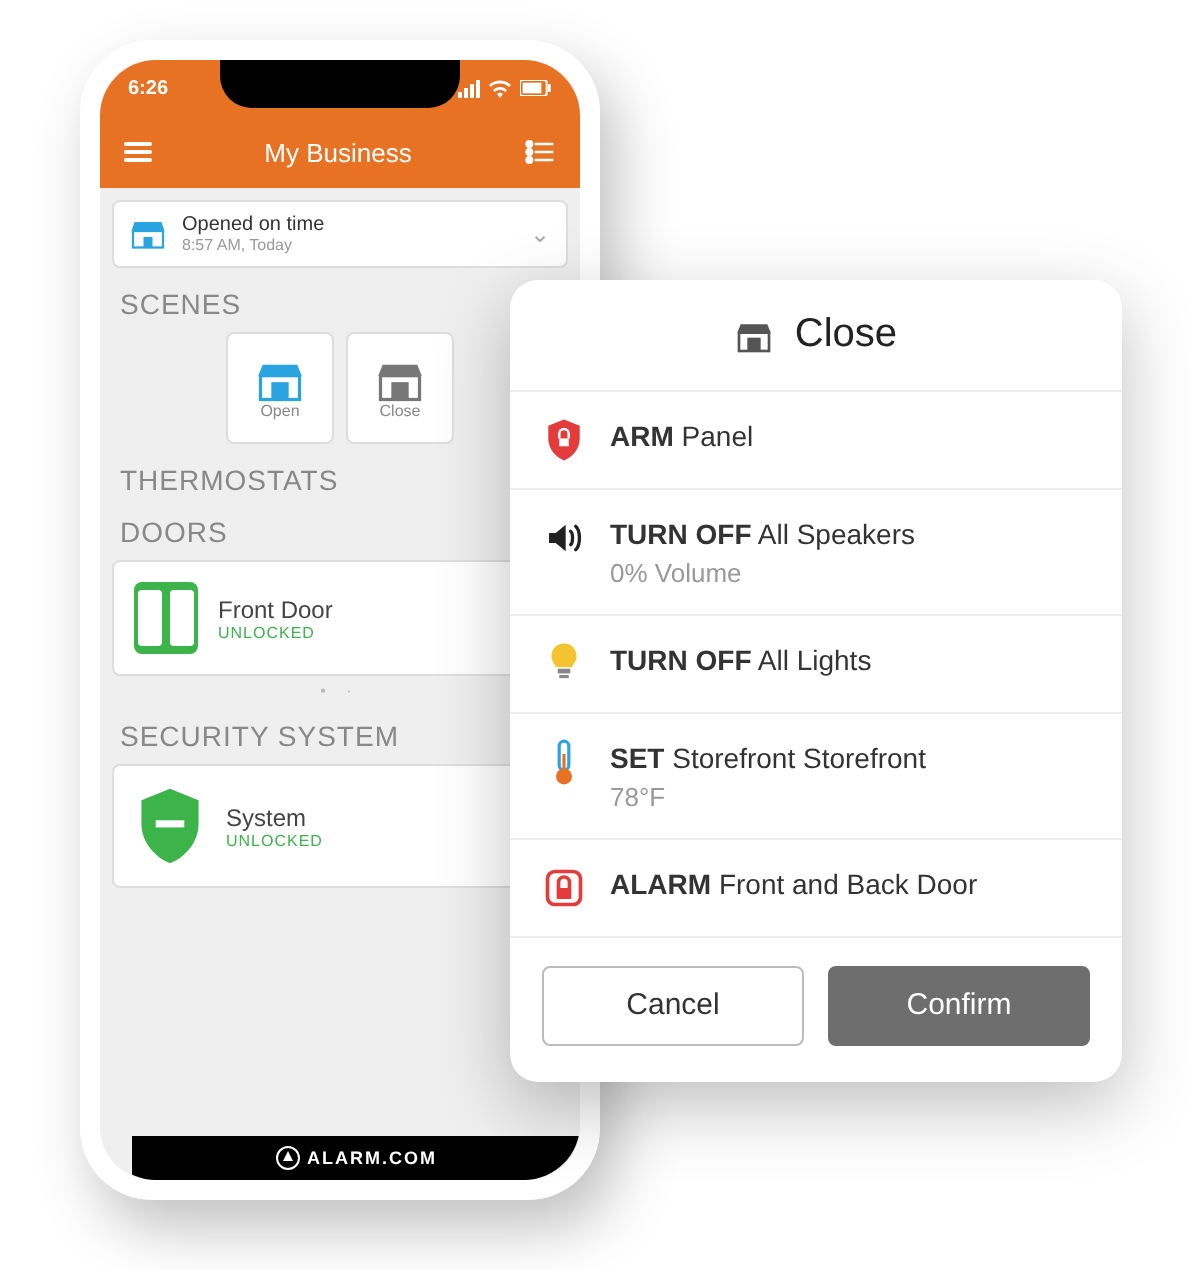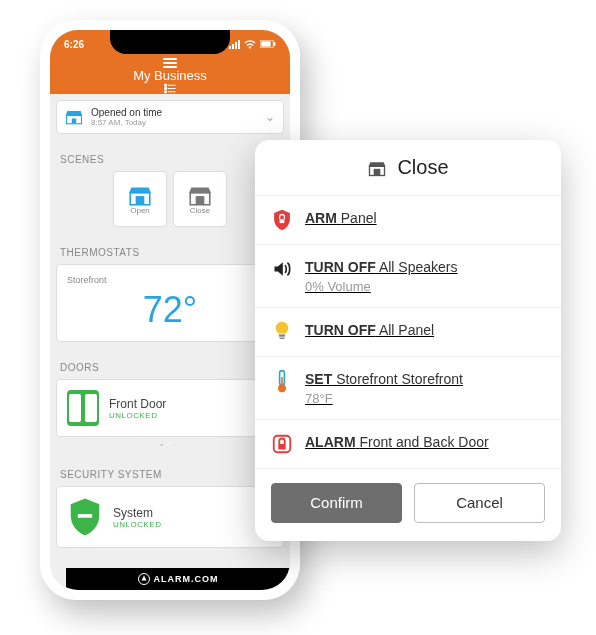--- a/index.html
+++ b/index.html
@@ -28,37 +28,37 @@
     padding:0 14px; font-size:10px; font-weight:700;
   }
   .statusbar .right { display:flex; gap:4px; align-items:center; }
   .sig { display:flex; gap:1px; align-items:flex-end; }
   .sig span { width:2px; background:#fff; }
   .sig span:nth-child(1){height:3px}.sig span:nth-child(2){height:5px}.sig span:nth-child(3){height:7px}.sig span:nth-child(4){height:9px}
 
   .appbar {
     height:36px; background:#e77224; color:#fff;
     display:flex; align-items:center; justify-content:space-between;
-    padding:0 12px; font-size:13px; font-weight:500;flex-direction:column;
+    padding:0 12px; font-size:13px; font-weight:500;
   }
   .hamburger { display:flex; flex-direction:column; gap:2px; }
   .hamburger span { width:14px; height:2px; background:#fff; border-radius:1px; }
 
   .content { padding:6px; overflow:hidden; }
 
   .alert {
     background:#fff; border:1px solid #ddd; border-radius:4px;
     display:flex; align-items:center; padding:6px 8px; gap:8px;
   }
   .store-ic { width:18px; height:16px; }
   .alert-text .t1 { font-size:10px; color:#333; }
   .alert-text .t2 { font-size:8px; color:#999; }
   .chev { margin-left:auto; color:#aaa; font-size:12px; }
 
-  .section-label { font-size:10px; letter-spacing:.5px; color:#888; margin:20px 4px 6px; }
+  .section-label { font-size:14px; letter-spacing:.5px; color:#888; margin:10px 4px 6px; }
 
   .scenes { display:flex; gap:6px; justify-content:center; }
   .scene-card {
     background:#fff; border:1px solid #ddd; border-radius:4px;
     width:54px; height:56px; display:flex; flex-direction:column;
     align-items:center; justify-content:center; gap:0;
   }
   .scene-card .lbl { font-size:8px; color:#888; }
 
   .card {
@@ -97,21 +97,21 @@
     border-radius:14px; box-shadow: 0 12px 36px rgba(0,0,0,.25);
     overflow:hidden;
   }
   .modal-header {
     display:flex; align-items:center; justify-content:center; gap:10px;
     padding:16px; font-size:20px; font-weight:500; color:#222;
     border-bottom:1px solid #eee;
   }
   .action-row {
     display:flex; align-items:flex-start; gap:12px;
-    padding:13px 16px; border-bottom:1px solid #eee;text-decoration:underline;
+    padding:13px 16px; border-bottom:1px solid #eee;
   }
   .action-row:last-of-type { border-bottom:none; }
   .action-ic { width:22px; height:22px; flex-shrink:0; display:flex; align-items:center; justify-content:center; }
   .action-text { font-size:14px; color:#333; line-height:1.35; }
   .action-text b { font-weight:700; }
   .action-sub { font-size:13px; color:#999; margin-top:2px; }
   .modal-buttons { display:flex; gap:12px; padding:14px 16px 18px; }
   .btn {
     flex:1; height:40px; border-radius:4px; font-size:15px; font-weight:500;
     display:flex; align-items:center; justify-content:center; cursor:pointer;
@@ -191,29 +191,20 @@
           <svg width="26" height="22" viewBox="0 0 24 20">
               <rect x="3" y="8" width="18" height="11" fill="none" stroke="#777" stroke-width="1.5"></rect>
               <path d="M2 8 L4 3 L20 3 L22 8 Z" fill="#777"></path>
               <rect x="8" y="11" width="8" height="8" fill="#777"></rect>
             </svg>
           <span class="lbl">Close</span>
         </div>
       </div>
 
       <div class="section-label">THERMOSTATS</div>
-      <div class="card thermo">
-        <span class="snow">❄</span>
-        <div class="sub">Storefront</div>
-        <div class="temp">72°</div>
-        <div class="arrows">
-          <span>⌃</span>
-          <span>⌄</span>
-        </div>
-      </div>
 
       <div class="section-label">DOORS</div>
       <div class="card door">
         <div class="door-ic"></div>
         <div>
           <div class="t1">Front Door</div>
           <div class="t2">UNLOCKED</div>
         </div>
       </div>
       <div class="dots">• ·</div>
@@ -276,21 +267,21 @@
   </div>
 
   <div class="action-row">
     <div class="action-ic">
       <svg width="18" height="22" viewBox="0 0 20 28">
           <path d="M10 1 C5 1 2 5 2 9 c0 3 2 5 3 7 h10 c1-2 3-4 3-7 C18 5 15 1 10 1z" fill="#f4c430"></path>
           <rect x="6" y="17" width="8" height="3" fill="#888"></rect>
           <rect x="7" y="21" width="6" height="2" fill="#888"></rect>
         </svg>
     </div>
-    <div class="action-text"><b>TURN OFF</b> <span>All Panel</span></div>
+    <div class="action-text"><b>TURN OFF</b> <span>All Lights</span></div>
   </div>
 
   <div class="action-row">
     <div class="action-ic">
       <svg width="18" height="24" viewBox="0 0 20 30">
           <rect x="7" y="2" width="6" height="18" rx="3" fill="none" stroke="#2aa4e0" stroke-width="2"></rect>
           <circle cx="10" cy="24" r="5" fill="#e77224"></circle>
           <rect x="9" y="10" width="2" height="12" fill="#e77224"></rect>
         </svg>
     </div>
@@ -305,16 +296,16 @@
       <svg width="22" height="22" viewBox="0 0 24 24">
           <rect x="3" y="3" width="18" height="18" rx="4" fill="none" stroke="#e43b3b" stroke-width="2"></rect>
           <rect x="8" y="12" width="8" height="6" fill="#e43b3b"></rect>
           <path d="M9 12 V9 a3 3 0 0 1 6 0 V12" fill="none" stroke="#e43b3b" stroke-width="2"></path>
         </svg>
     </div>
     <div class="action-text"><b>ALARM</b> <span>Front and Back Door</span></div>
   </div>
 
   <div class="modal-buttons">
+    <div class="btn btn-cancel">Cancel</div>
     <div class="btn btn-confirm">Confirm</div>
-    <div class="btn btn-cancel">Cancel</div>
   </div>
 </div>
 
 </body></html>

